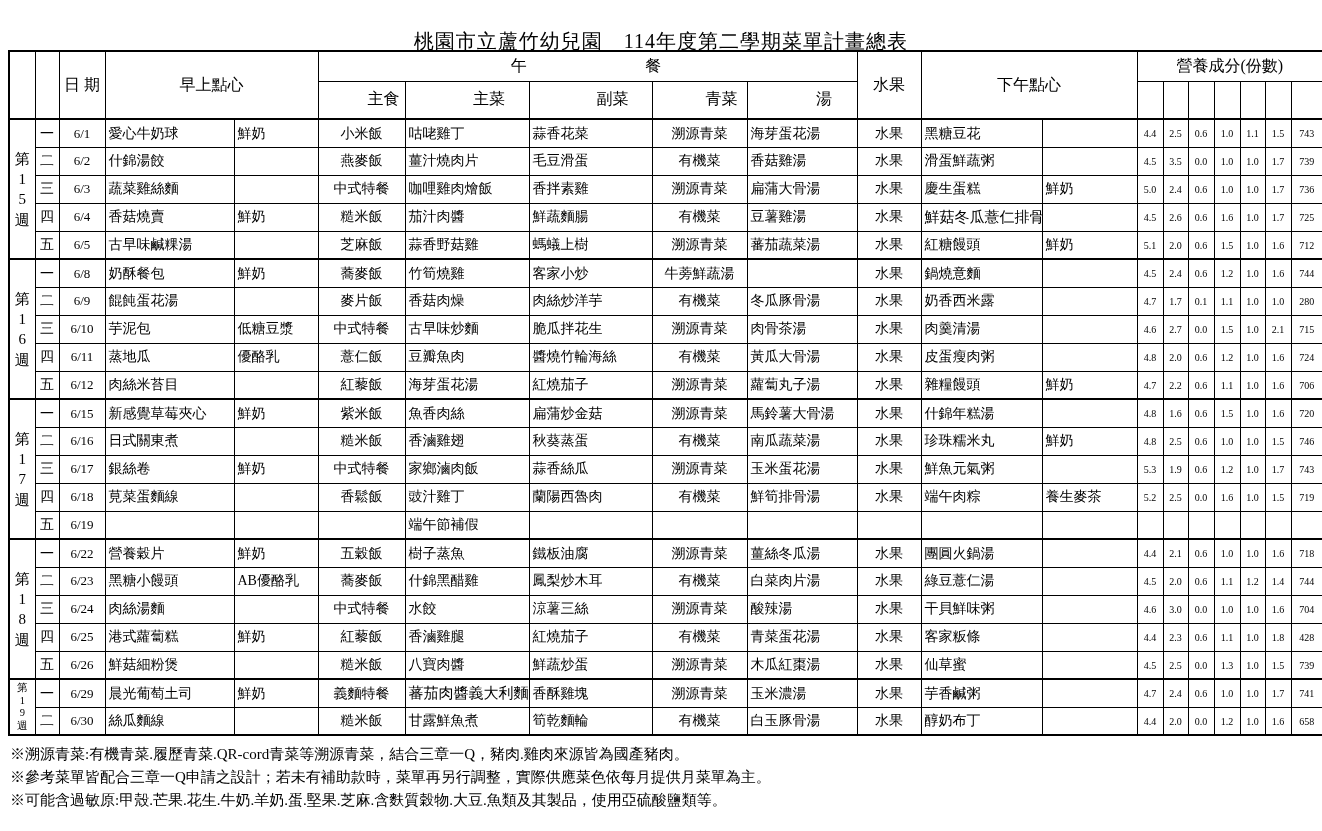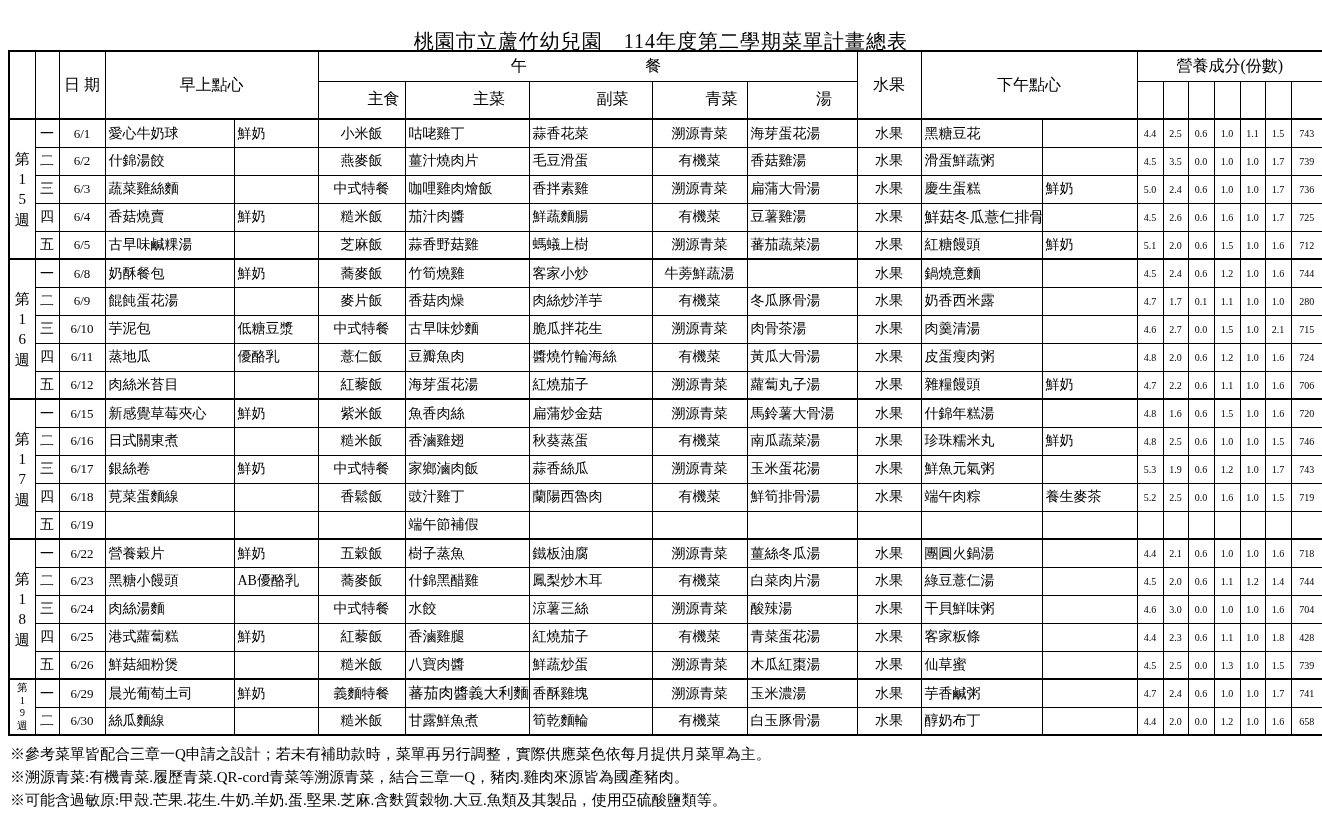--- a/index.html
+++ b/index.html
@@ -545,16 +545,16 @@
         <td class="n">0.0</td>
         <td class="n">1.2</td>
         <td class="n">1.0</td>
         <td class="n">1.6</td>
         <td class="n">658</td>
       </tr>
     </tbody>
 </table>
 
 <div class="notes">
+  <div>※溯源青菜:有機青菜.履歷青菜.QR-cord青菜等溯源青菜，結合三章一Q，豬肉.雞肉來源皆為國產豬肉。</div>
   <div>※參考菜單皆配合三章一Q申請之設計；若未有補助款時，菜單再另行調整，實際供應菜色依每月提供月菜單為主。</div>
-  <div>※溯源青菜:有機青菜.履歷青菜.QR-cord青菜等溯源青菜，結合三章一Q，豬肉.雞肉來源皆為國產豬肉。</div>
   <div>※可能含過敏原:甲殼.芒果.花生.牛奶.羊奶.蛋.堅果.芝麻.含麩質穀物.大豆.魚類及其製品，使用亞硫酸鹽類等。</div>
 </div>
 
 </body></html>

